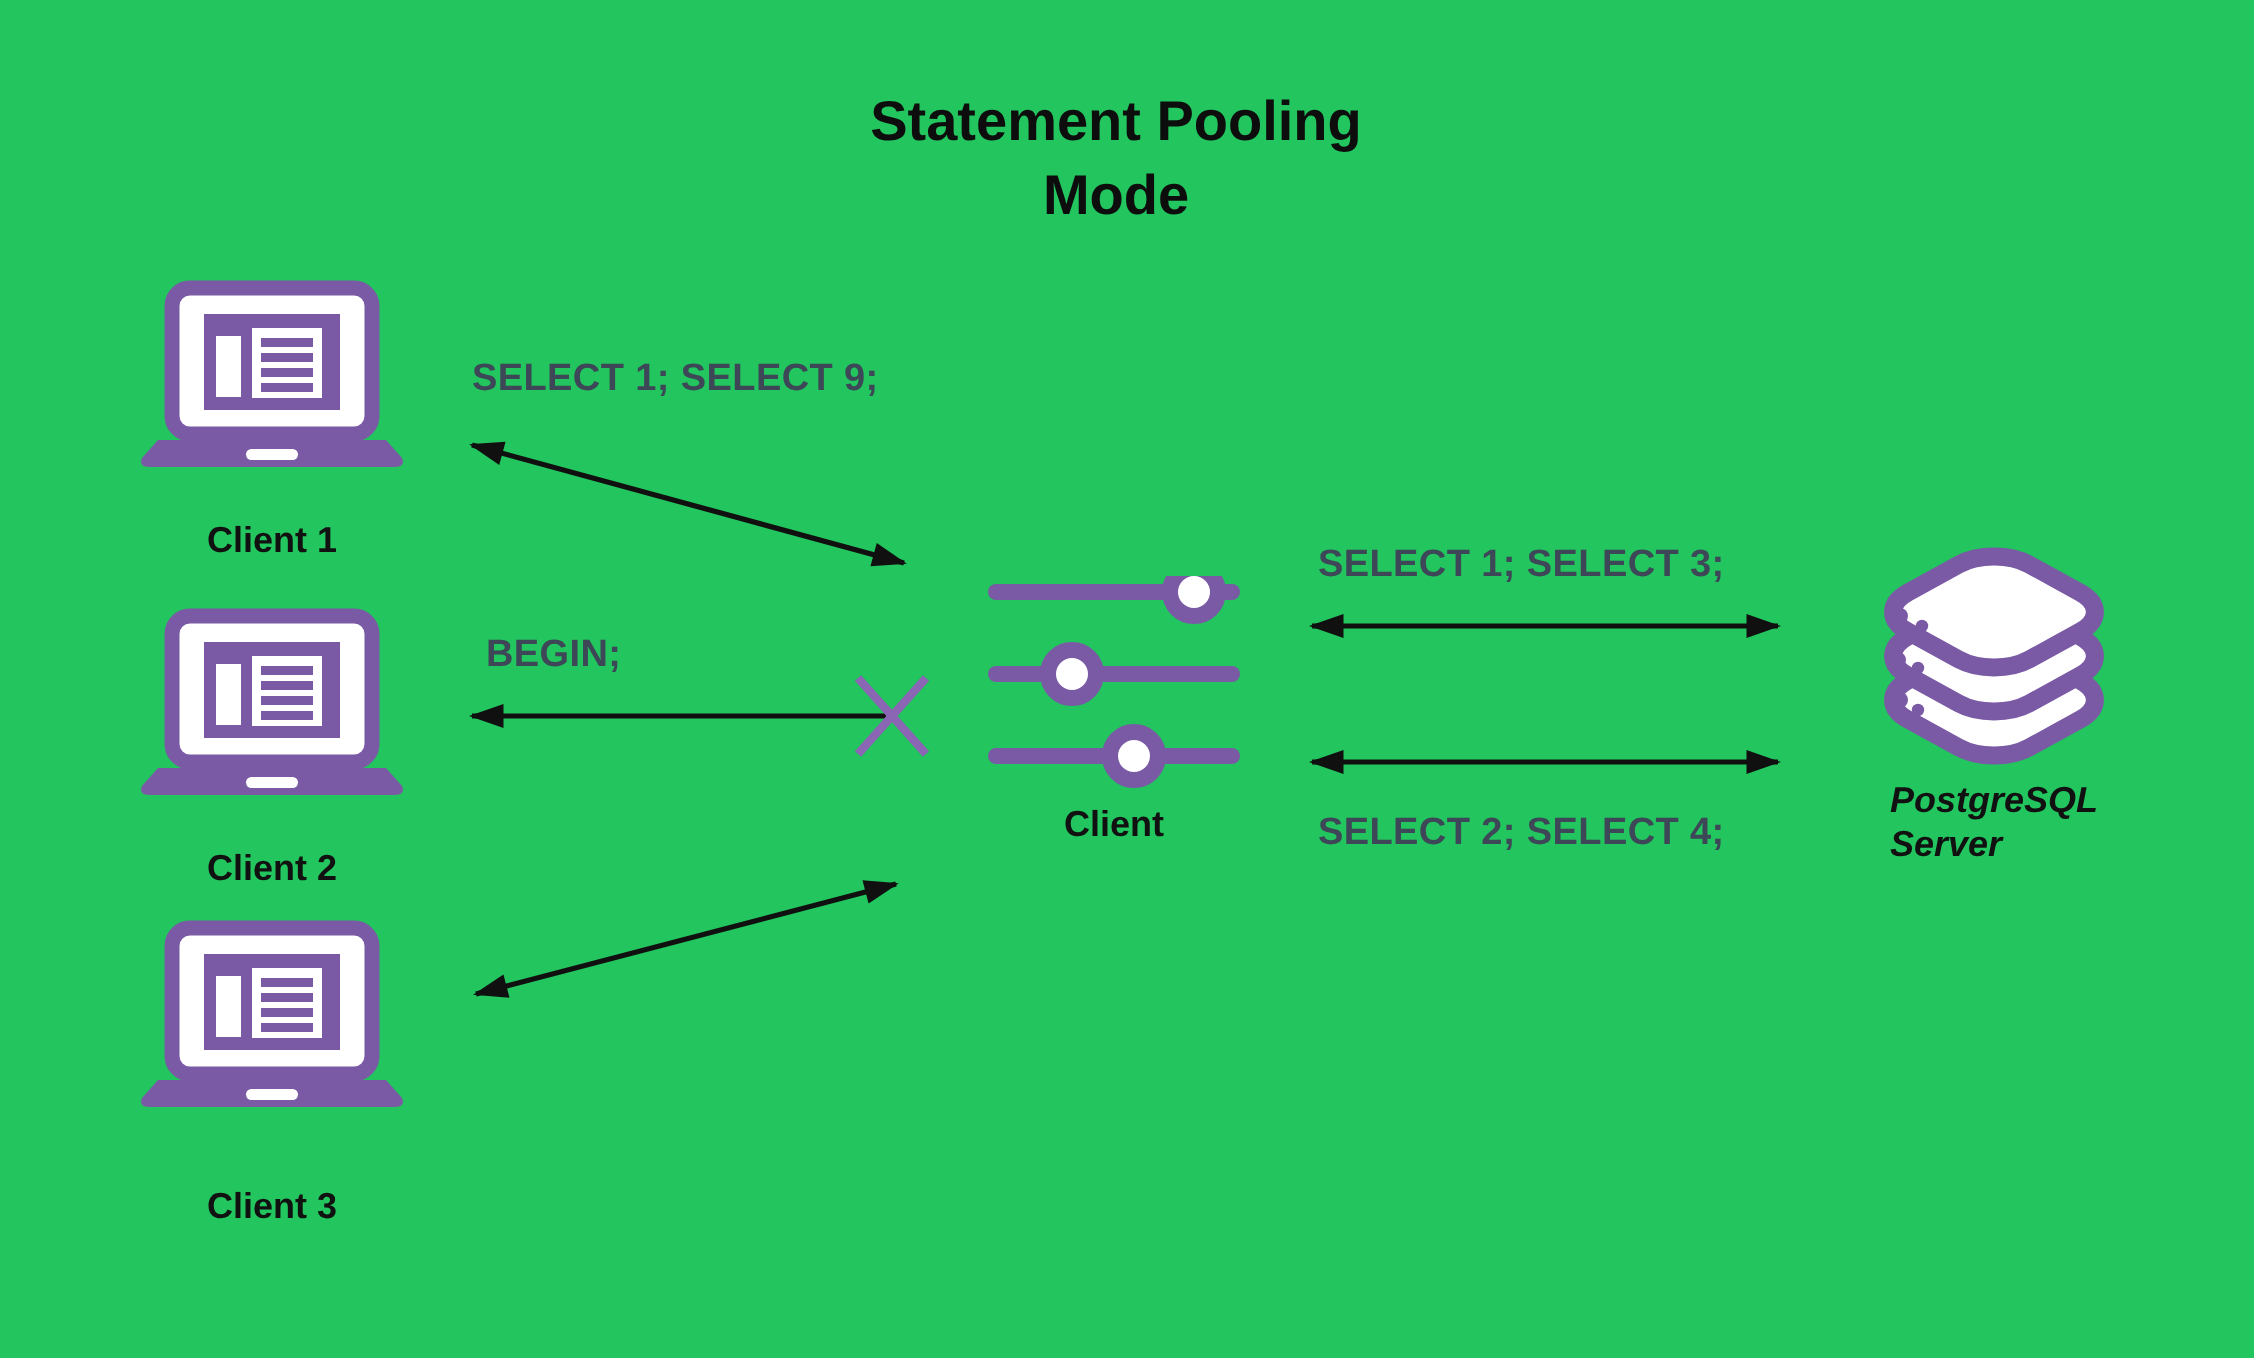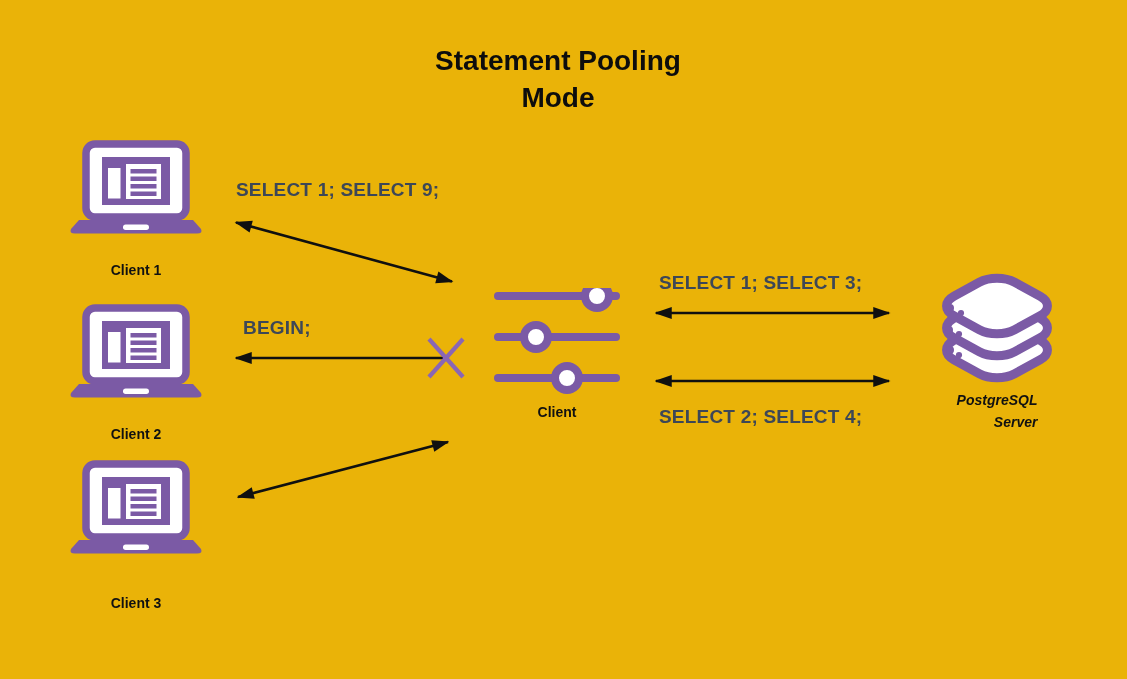--- a/index.html
+++ b/index.html
@@ -1,29 +1,29 @@
 <!DOCTYPE html>
 <html><head>
 <meta charset="utf-8">
 <style>
   html,body{margin:0;padding:0;background:#fff;}
   body{
     width:1127px;height:679px;position:relative;overflow:hidden;
     font-family:"Liberation Sans","DejaVu Sans",sans-serif;
   }
-  .canvas{position:absolute;inset:0;width:1127px;height:679px;background:#eab308;}
+  .canvas{position:absolute;inset:0;width:1127px;height:679px;background:#22c55e;}
 
   .title{
     position:absolute;left:383px;top:42px;width:350px;
     text-align:center;font-size:28px;line-height:37px;font-weight:700;color:#0d0d0d;
   }
 
   .node{position:absolute;display:flex;flex-direction:column;align-items:center;}
   .node-label{
-    font-size:14px;font-weight:700;color:#111;line-height:22px;text-align:right;
+    font-size:18px;font-weight:700;color:#111;line-height:22px;text-align:left;
     margin-top:24px;white-space:nowrap;
   }
   .pooler-group .node-label{margin-top:7px;}
   .server-group .node-label{margin-top:3px;font-style:italic;}
 
   .msg{
     position:absolute;font-size:19px;font-weight:700;color:#3d4757;
     letter-spacing:0.2px;white-space:nowrap;line-height:19px;
   }
 

